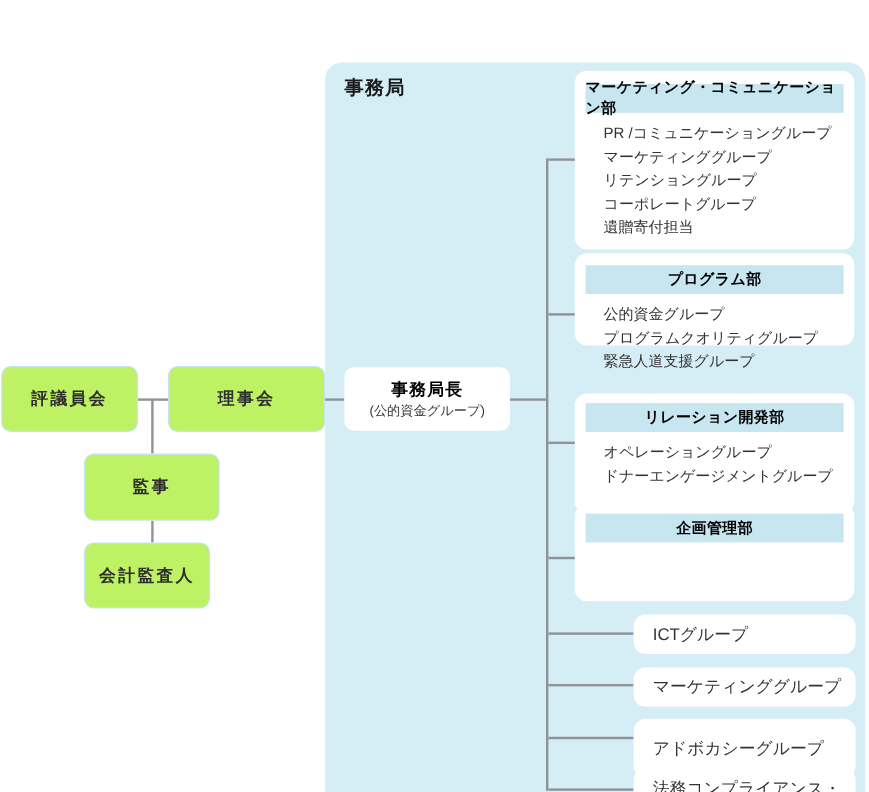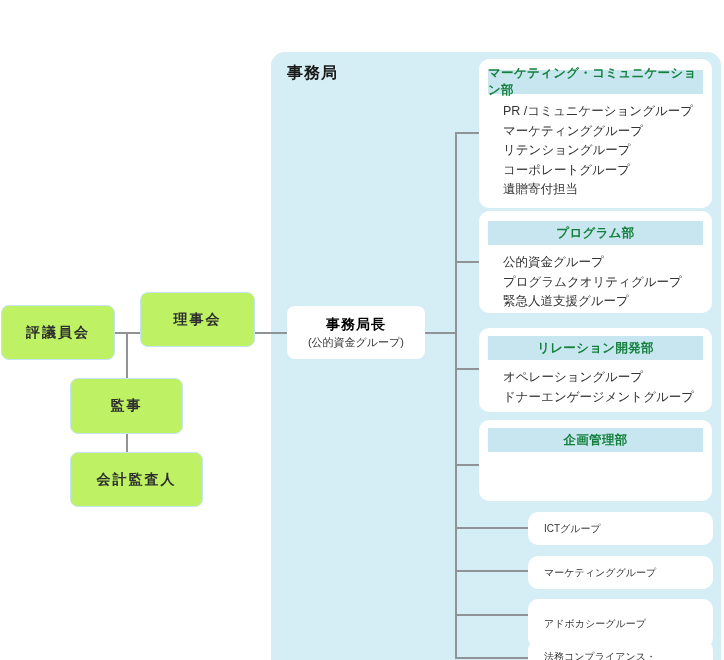--- a/index.html
+++ b/index.html
@@ -27,26 +27,26 @@
     justify-content:center;gap:1px;
   }
   .director-title{font-size:14px;font-weight:bold;color:#000000;letter-spacing:1px;}
   .director-note{font-size:11px;color:#333333;}
   .dept{
     position:absolute;left:479px;width:233px;background:#ffffff;border-radius:10px;
   }
   .dept-header{
     margin:10px 9px 0 9px;height:24px;background:#c7e6f0;
     display:flex;align-items:center;justify-content:center;
-    font-size:12.5px;font-weight:bold;color:#15803d;letter-spacing:0.3px;
+    font-size:12.5px;font-weight:bold;color:#000000;letter-spacing:0.3px;
   }
   .dept-items{padding:8px 8px 0 24px;font-size:12.5px;line-height:19.5px;color:#333333;}
   .gbox{
     position:absolute;left:528px;width:185px;background:#ffffff;border-radius:10px;
-    display:flex;align-items:center;font-size:10px;color:#333333;
+    display:flex;align-items:center;font-size:14px;color:#333333;
     padding-left:16px;box-sizing:border-box;
   }
   .gbox.two-line span{white-space:pre-line;line-height:16px;}
 </style>
 </head>
 <body>
 
 <div class="canvas">
 
   <div class="bureau">
@@ -64,56 +64,56 @@
   <div class="line" style="left:457px;top:320px;width:23px;height:2px;"></div>
   <div class="line" style="left:457px;top:416px;width:23px;height:2px;"></div>
   <div class="line" style="left:457px;top:479px;width:71px;height:2px;"></div>
   <div class="line" style="left:457px;top:522px;width:71px;height:2px;"></div>
   <div class="line" style="left:457px;top:566px;width:71px;height:2px;"></div>
   <div class="line" style="left:457px;top:609px;width:71px;height:2px;"></div>
 
   <div class="gov-node" style="left:1px;top:257px;width:114px;height:55px;">
     <span>評議員会</span>
   </div>
-  <div class="gov-node" style="left:140px;top:244px;width:115px;height:55px;font-family:Liberation Mono, monospace;">
+  <div class="gov-node" style="left:140px;top:257px;width:131px;height:55px;font-family:Liberation Mono, monospace;">
     <span>理事会</span>
   </div>
   <div class="gov-node" style="left:70px;top:330px;width:113px;height:56px;">
     <span>監事</span>
   </div>
-  <div class="gov-node" style="left:70px;top:404px;width:133px;height:55px;">
+  <div class="gov-node" style="left:70px;top:404px;width:105px;height:55px;">
     <span>会計監査人</span>
   </div>
 
   <div class="director-node">
     <div class="director-title">事務局長</div>
     <div class="director-note">(公的資金グループ)</div>
   </div>
 
   <div class="dept" style="top:11px;height:149px;">
     <div class="dept-header" style="margin-top:11px;">マーケティング・コミュニケーション部</div>
     <div class="dept-items">
       <div>PR /コミュニケーショングループ</div>
       <div>マーケティンググループ</div>
       <div>リテンショングループ</div>
       <div>コーポレートグループ</div>
       <div>遺贈寄付担当</div>
     </div>
   </div>
 
-  <div class="dept" style="top:163px;height:102px;">
+  <div class="dept" style="top:163px;height:77px;">
     <div class="dept-header">プログラム部</div>
     <div class="dept-items">
       <div>公的資金グループ</div>
       <div>プログラムクオリティグループ</div>
       <div>緊急人道支援グループ</div>
     </div>
   </div>
 
-  <div class="dept" style="top:280px;height:84px;">
+  <div class="dept" style="top:280px;height:100px;">
     <div class="dept-header" style="margin-top:8px;">リレーション開発部</div>
     <div class="dept-items">
       <div>オペレーショングループ</div>
       <div>ドナーエンゲージメントグループ</div>
     </div>
   </div>
 
   <div class="dept" style="top:372px;height:81px;">
     <div class="dept-header" style="margin-top:8px;">企画管理部</div>
   </div>

